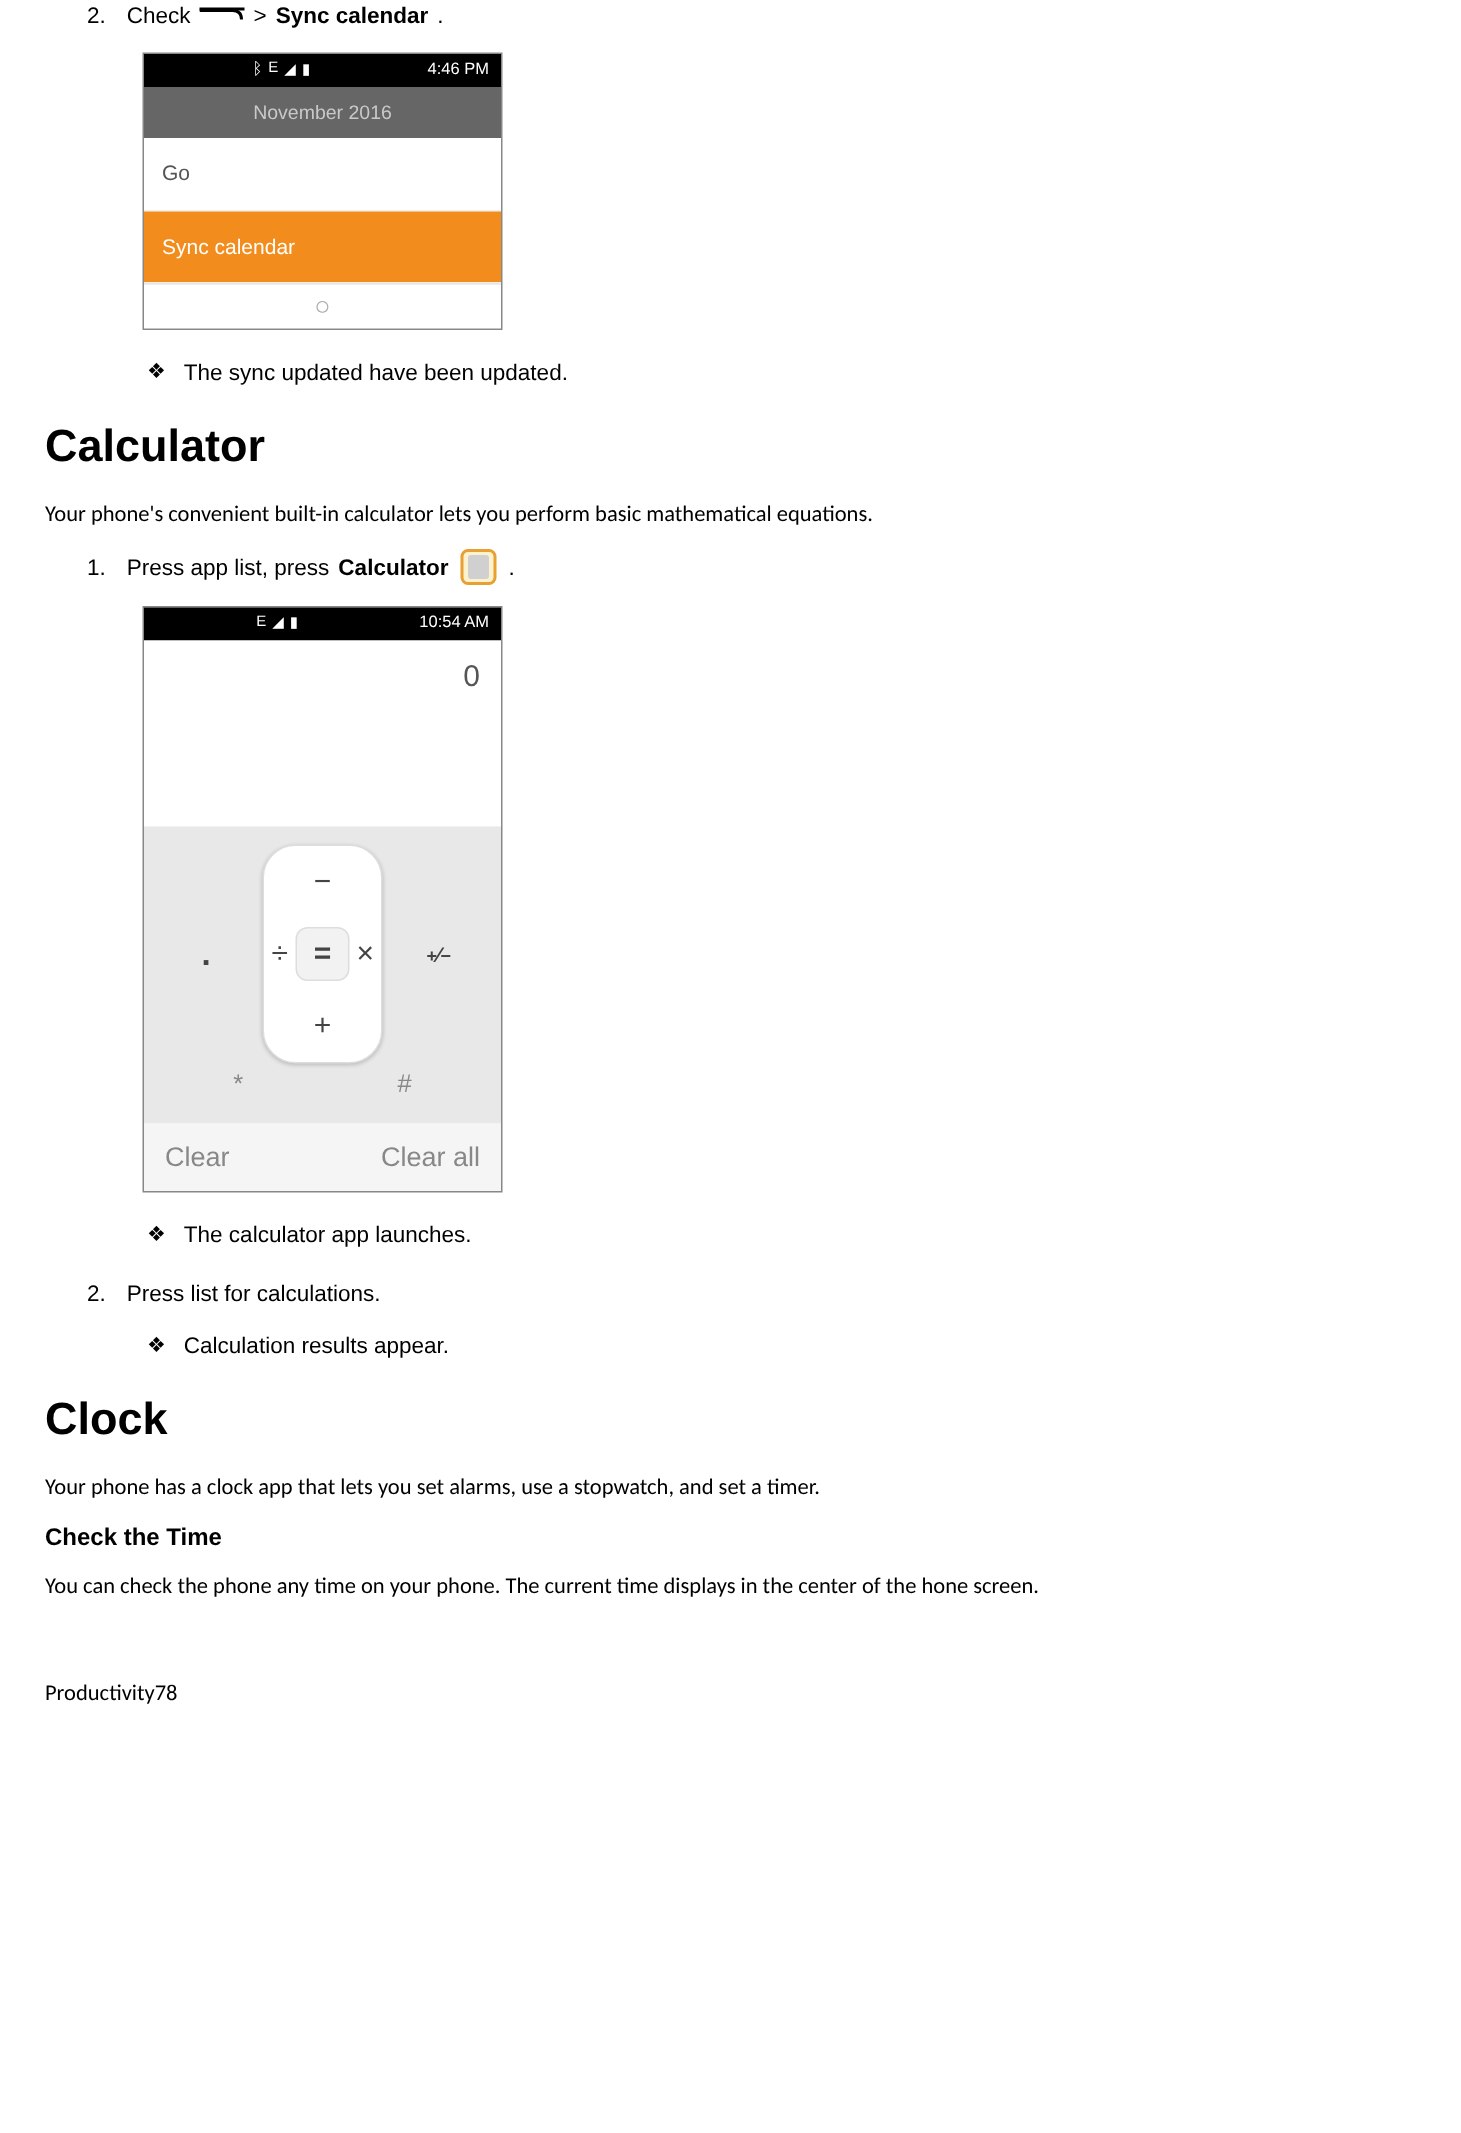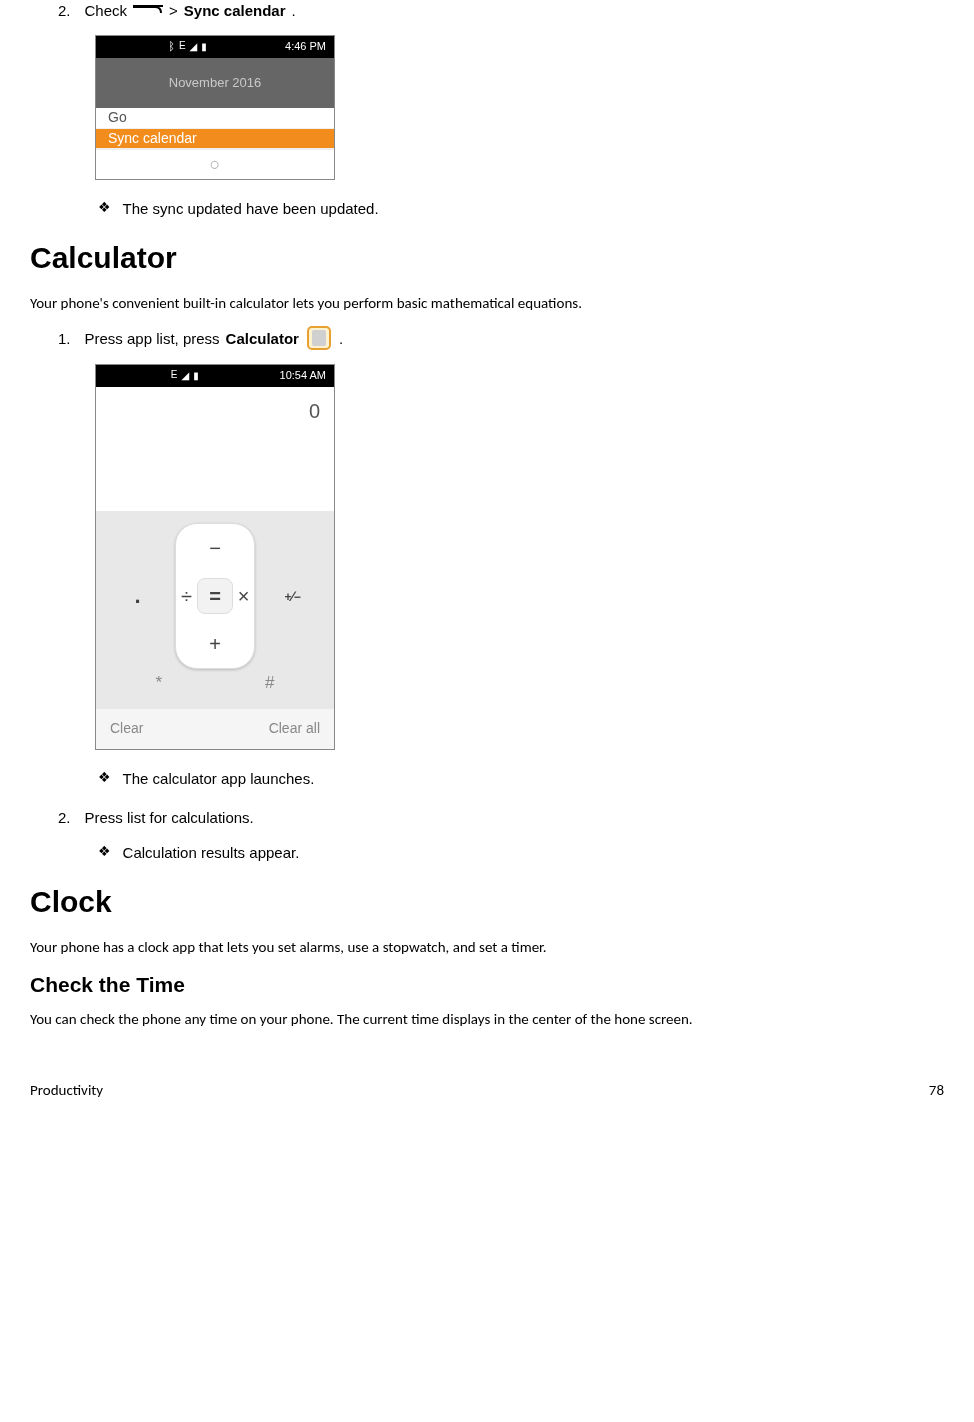--- a/index.html
+++ b/index.html
@@ -79,30 +79,30 @@
     .signal-icon::before { content:"◢"; font-size:10px;}
     .battery-icon::before { content:"▮"; font-size:10px;}
     .bt-icon::before { content:"ᛒ"; font-size:11px;}
     .e-label { font-size:10px; }
     .cal-header {
       background: #666;
       color: #c9c9c9;
       text-align: center;
       font-size: 13px;
       padding: 5px 0;
-      height: 50px;
+      height: 34px;
       display:flex;
       align-items:center;
       justify-content:center;
     }
     .menu-list {
       background: #fff;
     }
     .menu-item {
-      padding: 0 12px;
+      padding: 14px 12px;
       font-size: 14px;
       color: #555;
       border-bottom: 1px solid #f0f0f0;
     }
     .menu-item.selected {
       background: #f28c1c;
       color: white;
     }
     .phone-nav {
       height: 30px;
@@ -226,31 +226,31 @@
       justify-content: space-around;
       color:#888;
       font-size:17px;
       padding: 2px 0 6px 0;
     }
     .calc-bottom {
       display:flex;
       justify-content: space-between;
       padding: 10px 14px;
       color:#888;
-      font-size:14px;
+      font-size:18px;
       background:#f5f5f5;
     }
     h2.subsection {
-      font-size: 21px;
+      font-size: 16px;
       font-weight: bold;
       margin-bottom: 10px;
     }
     .footer {
       display:flex;
-      justify-content: space-between;
+      justify-content: flex-start;
       margin-top: 50px;
       font-family: Calibri, Arial, sans-serif;
       font-size: 15px;
     }
   </style>
 </head>
 <body>
 
 <div class="step-line">
   <span class="step-num">2.</span>

